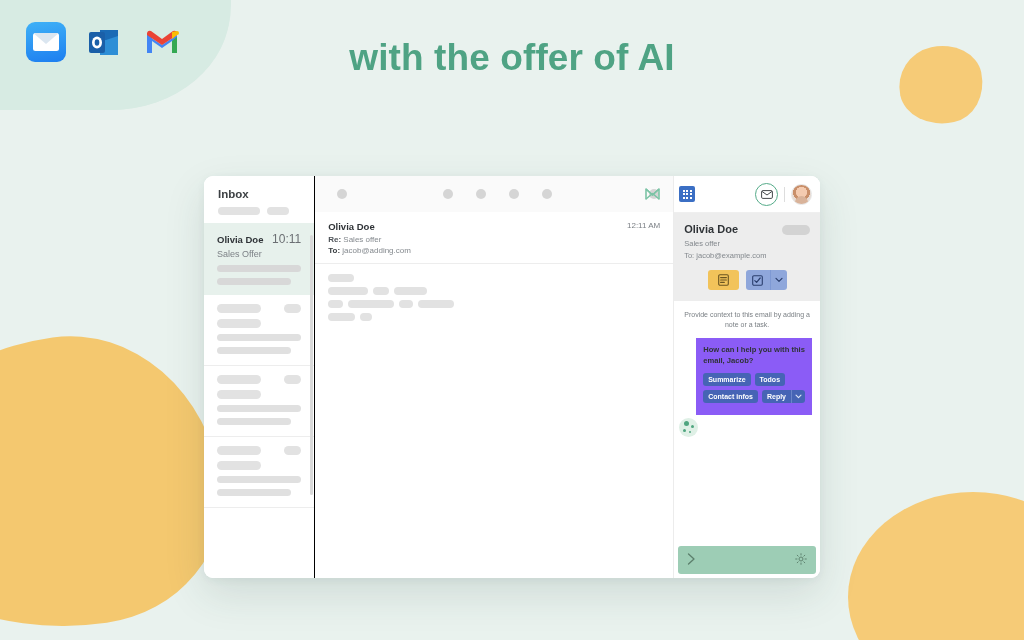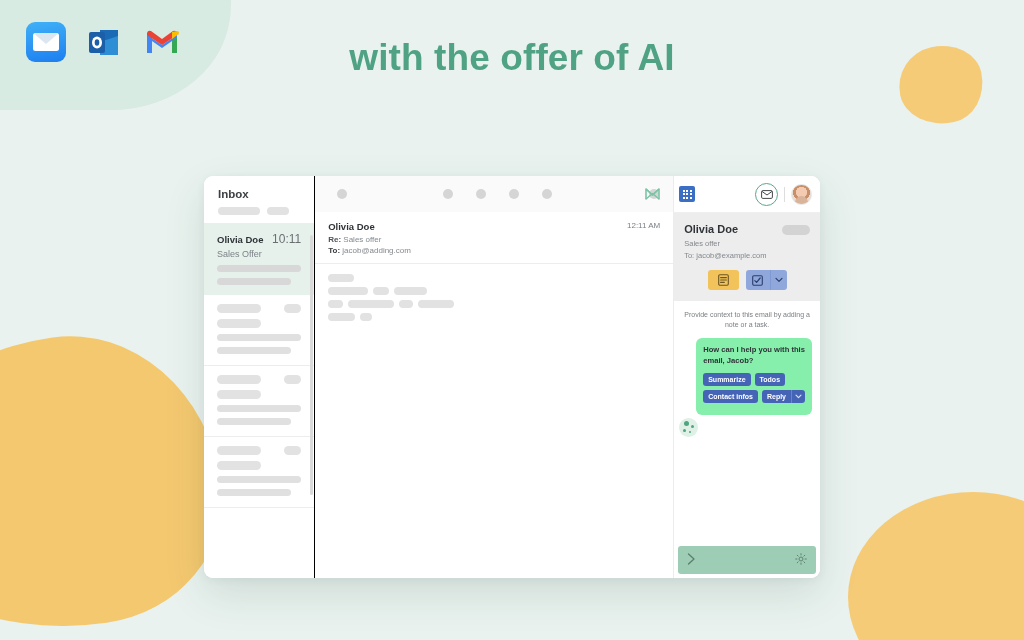--- a/index.html
+++ b/index.html
@@ -396,22 +396,22 @@
     padding: 9px 10px 0 10px;
     line-height: 1.45;
   }
 
   .chat-area {
     flex: 1;
     padding: 8px 8px 0 8px;
     position: relative;
   }
   .bubble {
-    background: #86efac;
-    border-radius: 6px;
+    background: #8b5cf6;
+    border-radius: 0;
     padding: 7px 7px 8px 7px;
     margin-left: 14px;
   }
   .bubble-text {
     font-size: 7.6px;
     color: #2f3337;
     font-weight: bold;
     line-height: 1.4;
     margin-bottom: 6px;
   }

